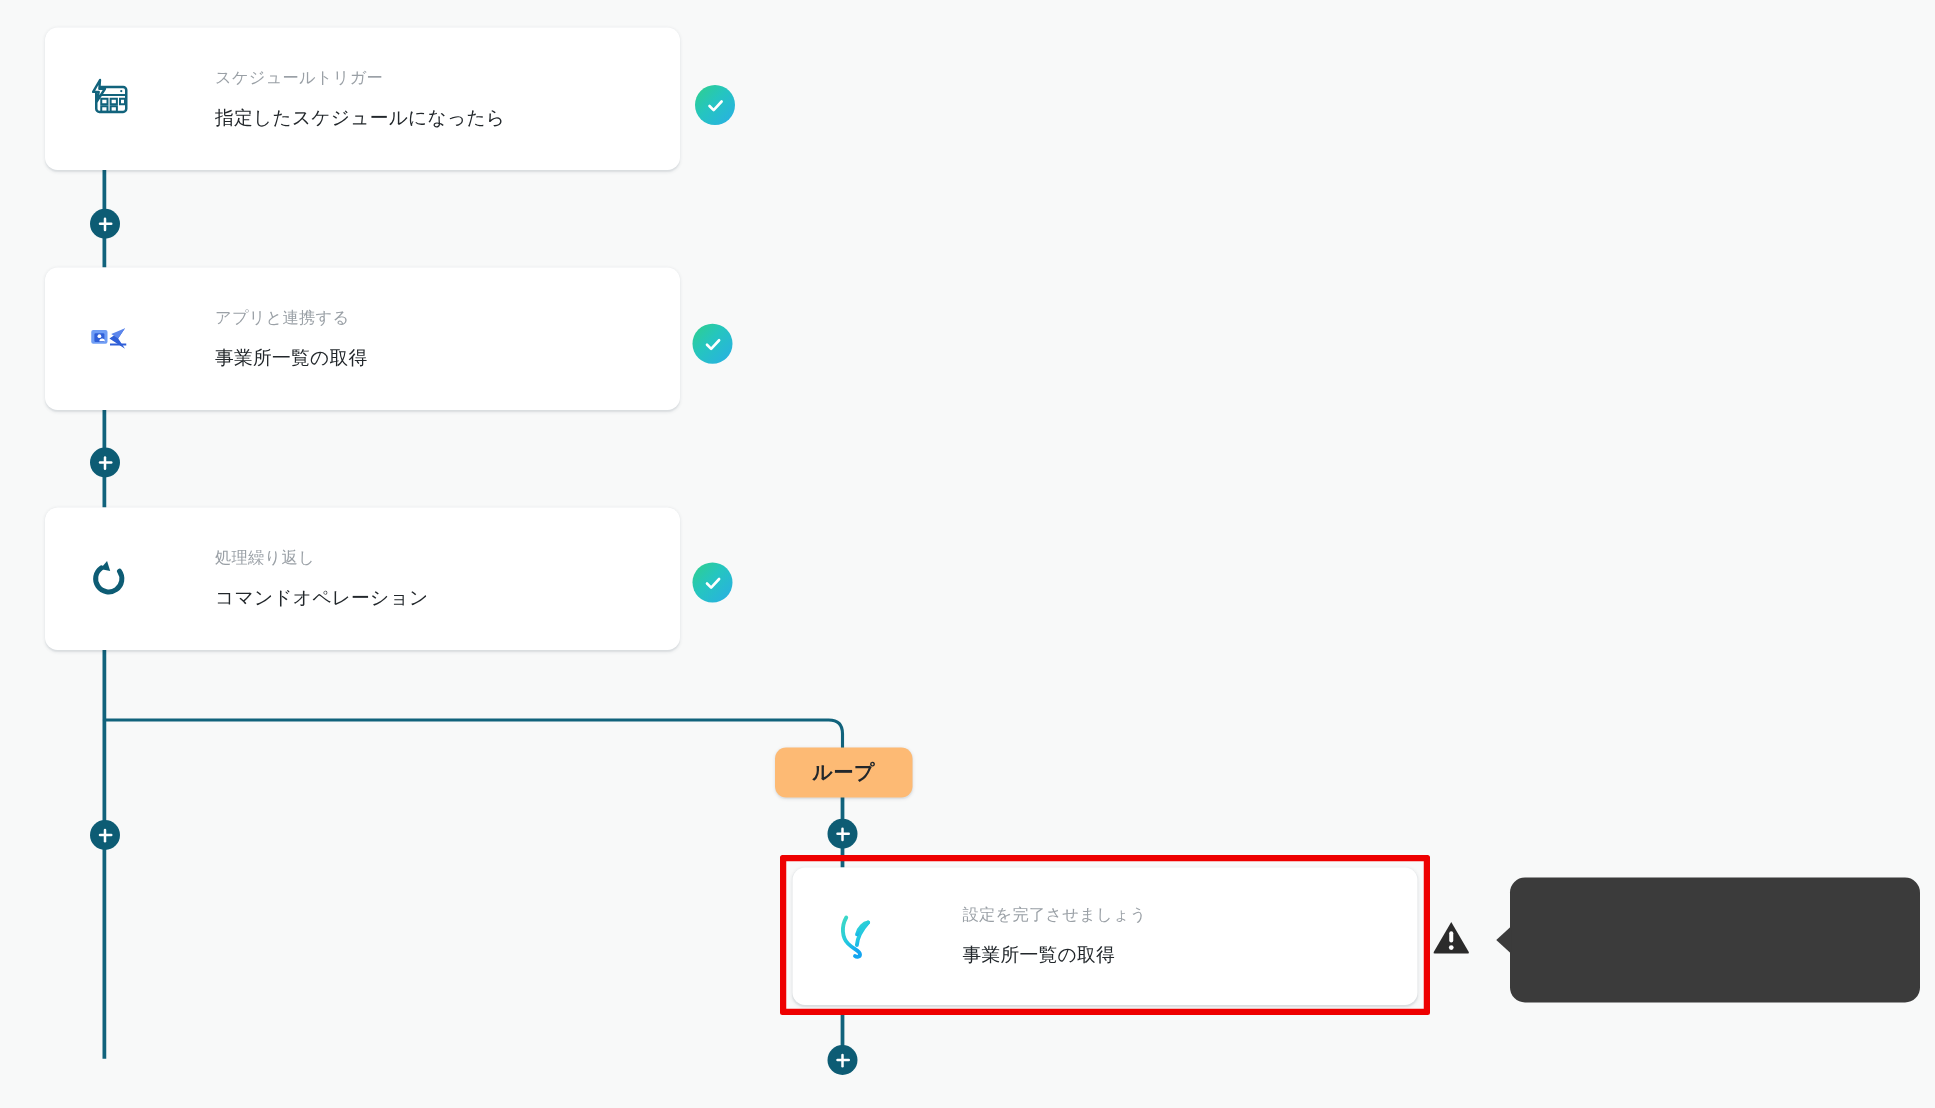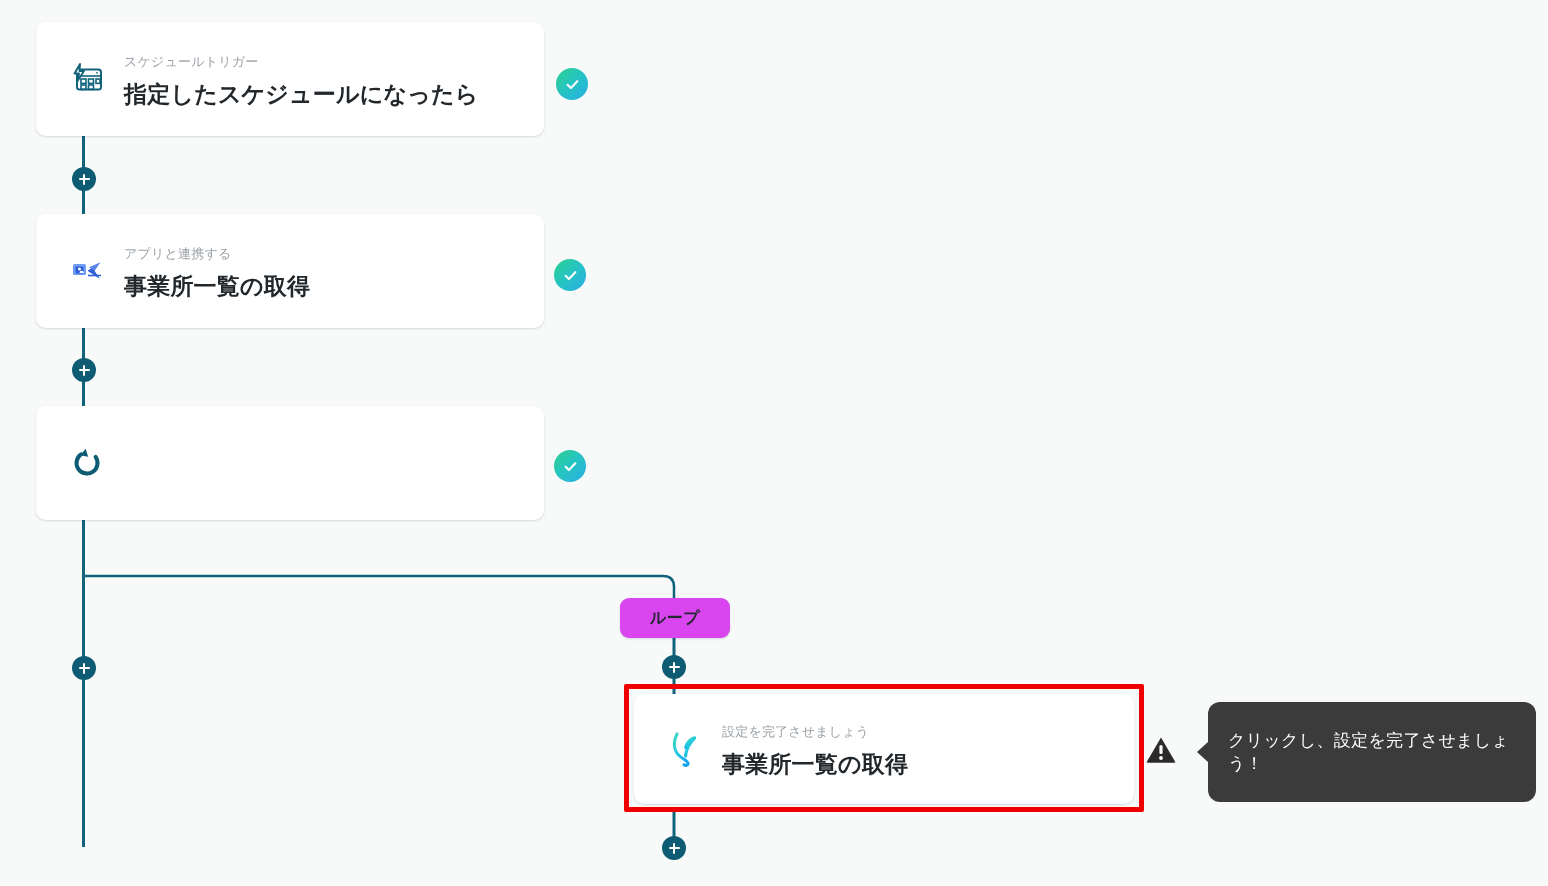--- a/index.html
+++ b/index.html
@@ -49,30 +49,31 @@
     flex: 0 0 auto;
     display: flex;
     align-items: center;
     justify-content: center;
   }
   .card-text {
     display: flex;
     flex-direction: column;
     justify-content: flex-end;
     gap: 13px;
+    margin-left: 48px;
   }
   .card-sub {
     font-size: 13px;
     color: #9aa0a6;
     line-height: 17px;
     letter-spacing: 0.2px;
   }
   .card-title {
-    font-size: 23px;
-    font-weight: bold;
+    font-size: 15px;
+    font-weight: normal;
     color: #22272b;
     line-height: 23px;
     letter-spacing: 0.2px;
   }
 
   
   .check-badge {
     position: absolute;
     width: 32px;
     height: 32px;
@@ -102,21 +103,21 @@
     position: absolute;
     background: #ffffff;
     border-radius: 1px;
   }
   .plus-btn::before { width: 11px; height: 2.6px; }
   .plus-btn::after  { width: 2.6px; height: 11px; }
 
   
   .loop-pill {
     position: absolute;
-    background: #d946ef;
+    background: #fdba74;
     border-radius: 9px;
     box-shadow: 0 1px 3px rgba(20,40,55,0.10), 0 1px 1px rgba(20,40,55,0.05);
     display: flex;
     align-items: center;
     justify-content: center;
     font-size: 16px;
     font-weight: bold;
     color: #22272b;
     letter-spacing: 0.5px;
   }
@@ -235,20 +236,24 @@
   </div>
 
   <div class="plus-btn" style="left:72px; top:358px;"></div>
 
   <div class="card" style="left:36px; top:406px; width:508px; height:114px;">
     <div class="card-icon">
       <svg width="36" height="36" viewBox="0 0 36 36">
         <path d="M 18 7.5 A 10.5 10.5 0 1 0 28.5 18" fill="none" stroke="#0d5c74" stroke-width="4" stroke-linecap="round" transform="rotate(-35 18 18)"></path>
         <path d="M 21.6 4.2 L 14.2 8.4 L 21.2 12.6 Z" fill="#0d5c74" transform="rotate(-20 18 18)"></path>
       </svg>
+    </div>
+    <div class="card-text">
+      <div class="card-sub">処理繰り返し</div>
+      <div class="card-title">コマンドオペレーション</div>
     </div>
   </div>
   <div class="check-badge" style="left:554px; top:450px;">
     <svg width="17" height="17" viewBox="0 0 17 17">
       <path d="M3.6 8.8 L6.9 12.1 L13.3 5.2" fill="none" stroke="#ffffff" stroke-width="2.1" stroke-linecap="round" stroke-linejoin="round"></path>
     </svg>
   </div>
 
   <div class="plus-btn" style="left:72px; top:656px;"></div>
 
@@ -284,16 +289,15 @@
       <path d="M15 1.5 L29 25.5 Q29.6 26.8 28.2 26.8 L1.8 26.8 Q0.4 26.8 1 25.5 Z" fill="#2b2b2b"></path>
       <rect x="13.4" y="9" width="3.2" height="9" rx="1.6" fill="#ffffff"></rect>
       <circle cx="15" cy="22" r="1.9" fill="#ffffff"></circle>
     </svg>
   </div>
 
   <div class="plus-btn" style="left:662px; top:836px;"></div>
 
   <div class="tooltip" style="left:1208px; top:702px; width:328px; height:100px;">
     <div class="tooltip-arrow"></div>
-    <span>クリックし、設定を完了させましょう！</span>
   </div>
 
 </div>
 
 </body></html>

